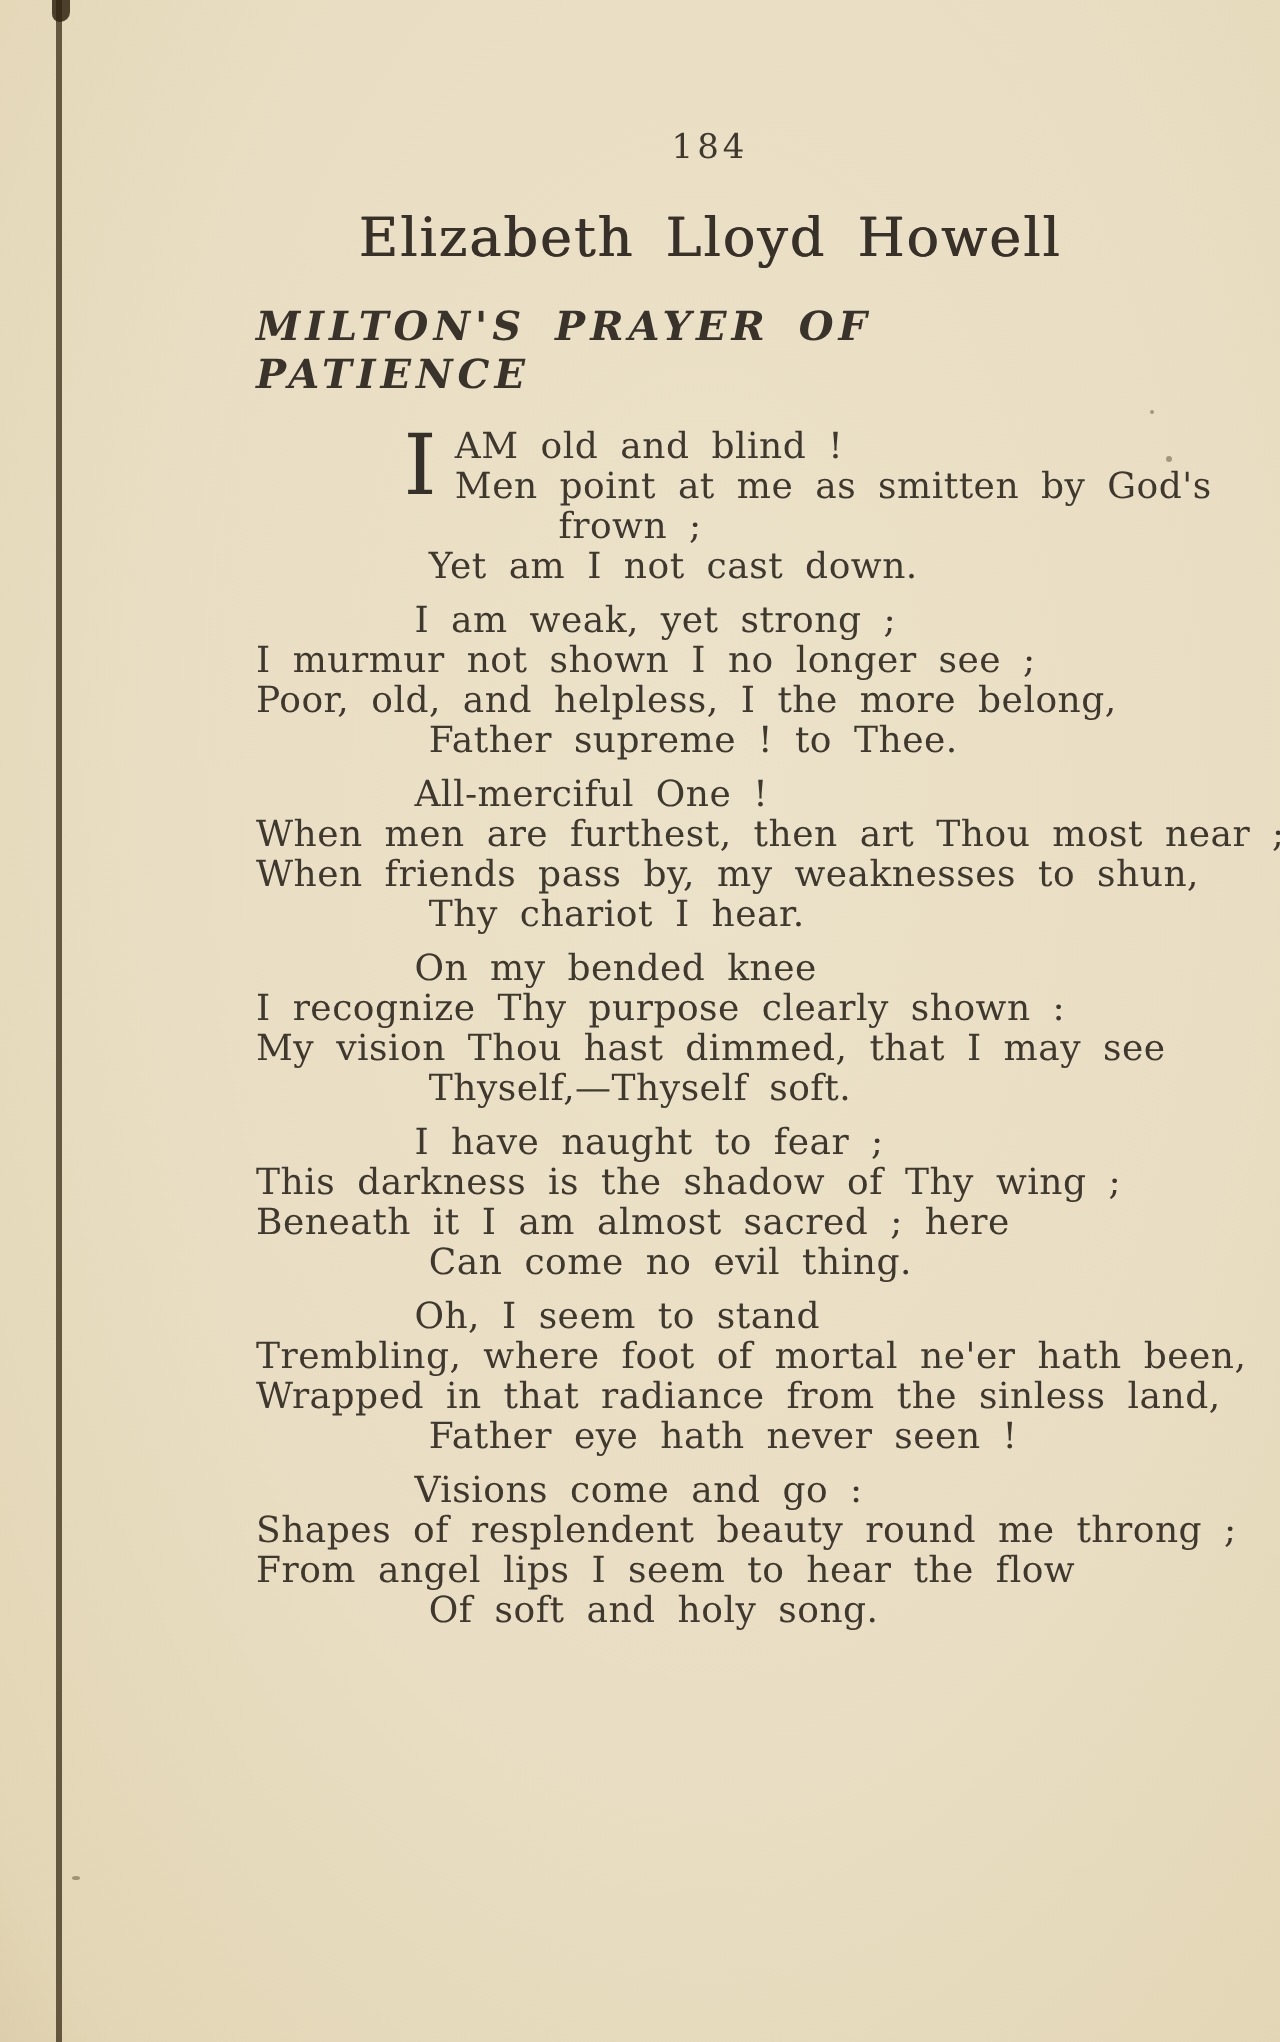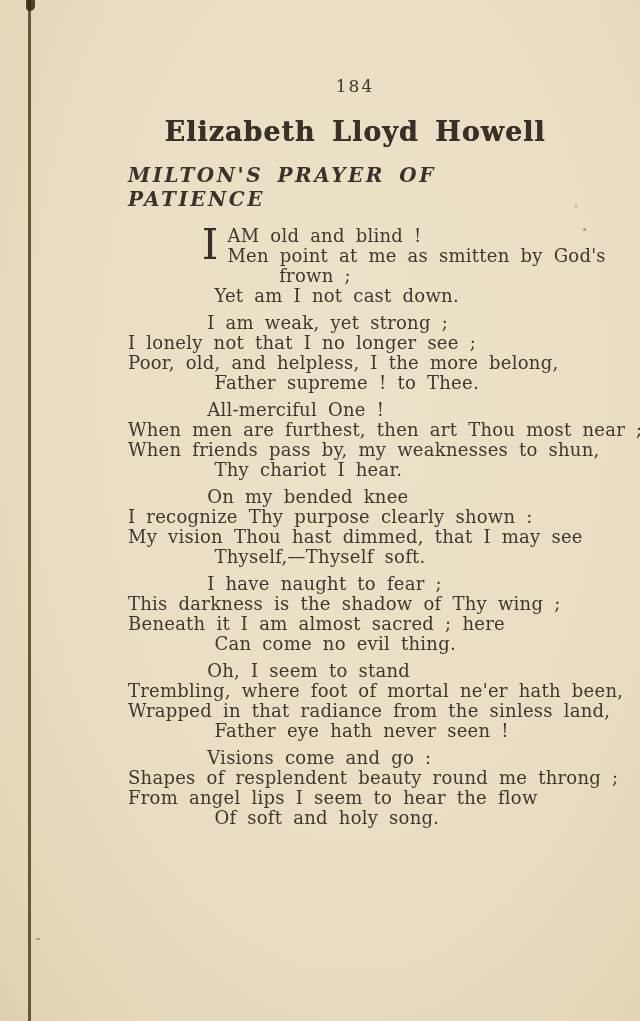--- a/index.html
+++ b/index.html
@@ -44,33 +44,33 @@
     border-radius: 50%;
     background: rgba(80, 65, 40, 0.45);
   }
   .speck.s1 { left: 583px; top: 228px; }
   .speck.s2 { left: 36px;  top: 938px; width: 4px; height: 2px; }
   .speck.s3 { left: 575px; top: 205px; width: 2px; height: 2px; }
 
   .content {
     position: absolute;
     left: 128px;
-    top: 76px;
+    top: 64px;
     width: 454px;
   }
   .page-number {
     text-align: center;
     font-size: 17px;
     letter-spacing: 2px;
     margin: 0 0 20px 0;
   }
   .author {
     text-align: center;
     font-size: 27px;
-    font-weight: bold;
+    font-weight: normal;
     letter-spacing: 1px;
     word-spacing: 6px;
     margin: 0 0 16px 0;
     color: #38312a;
     text-shadow: 0.4px 0 0 #38312a;
   }
   .title {
     font-size: 20px;
     font-style: italic;
     font-weight: 600;
@@ -129,21 +129,21 @@
           <div class="dropcap-group">
             <span class="dropcap">I</span>
             <div class="line">AM old and blind !</div>
             <div class="line">Men point at me as smitten by God's</div>
           </div>
           <div class="line ind-3">frown ;</div>
           <div class="line ind-2">Yet am I not cast down.</div>
         </div>
         <div class="stanza">
           <div class="line ind-1">I am weak, yet strong ;</div>
-          <div class="line">I lonely not that I no longer see ;</div>
+          <div class="line">I murmur not shown I no longer see ;</div>
           <div class="line">Poor, old, and helpless, I the more belong,</div>
           <div class="line ind-2">Father supreme ! to Thee.</div>
         </div>
         <div class="stanza">
           <div class="line ind-1">All-merciful One !</div>
           <div class="line">When men are furthest, then art Thou most near ;</div>
           <div class="line">When friends pass by, my weaknesses to shun,</div>
           <div class="line ind-2">Thy chariot I hear.</div>
         </div>
         <div class="stanza">

